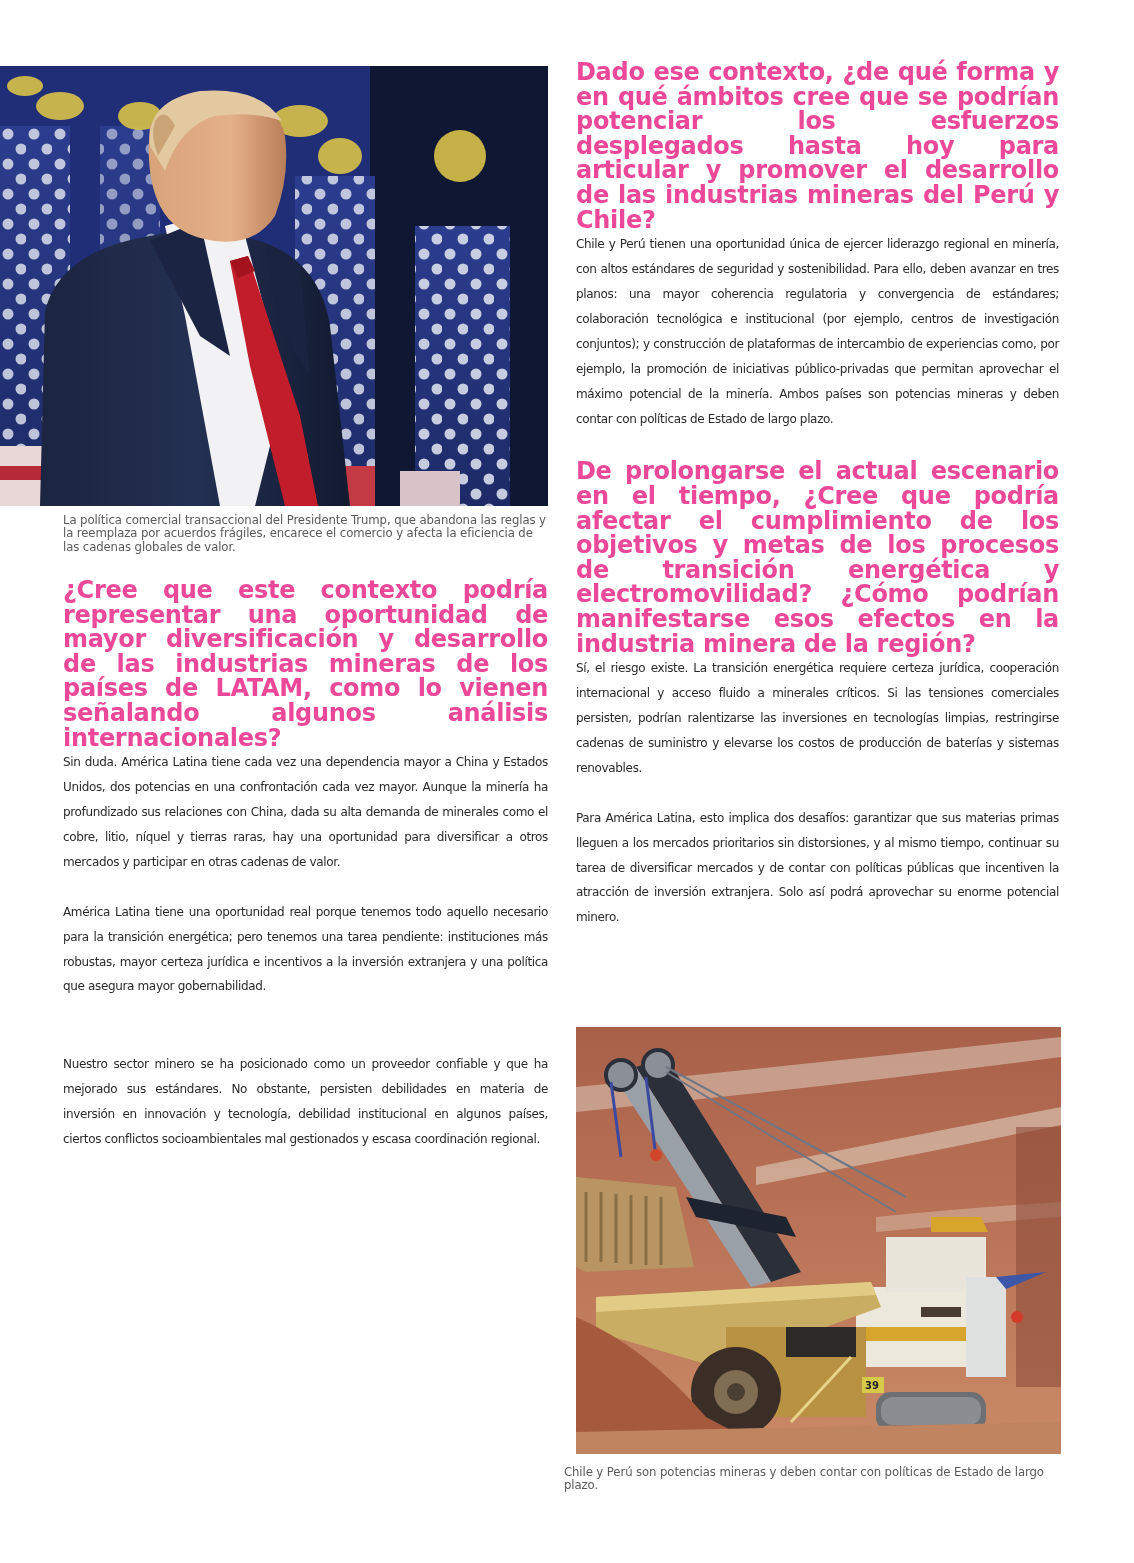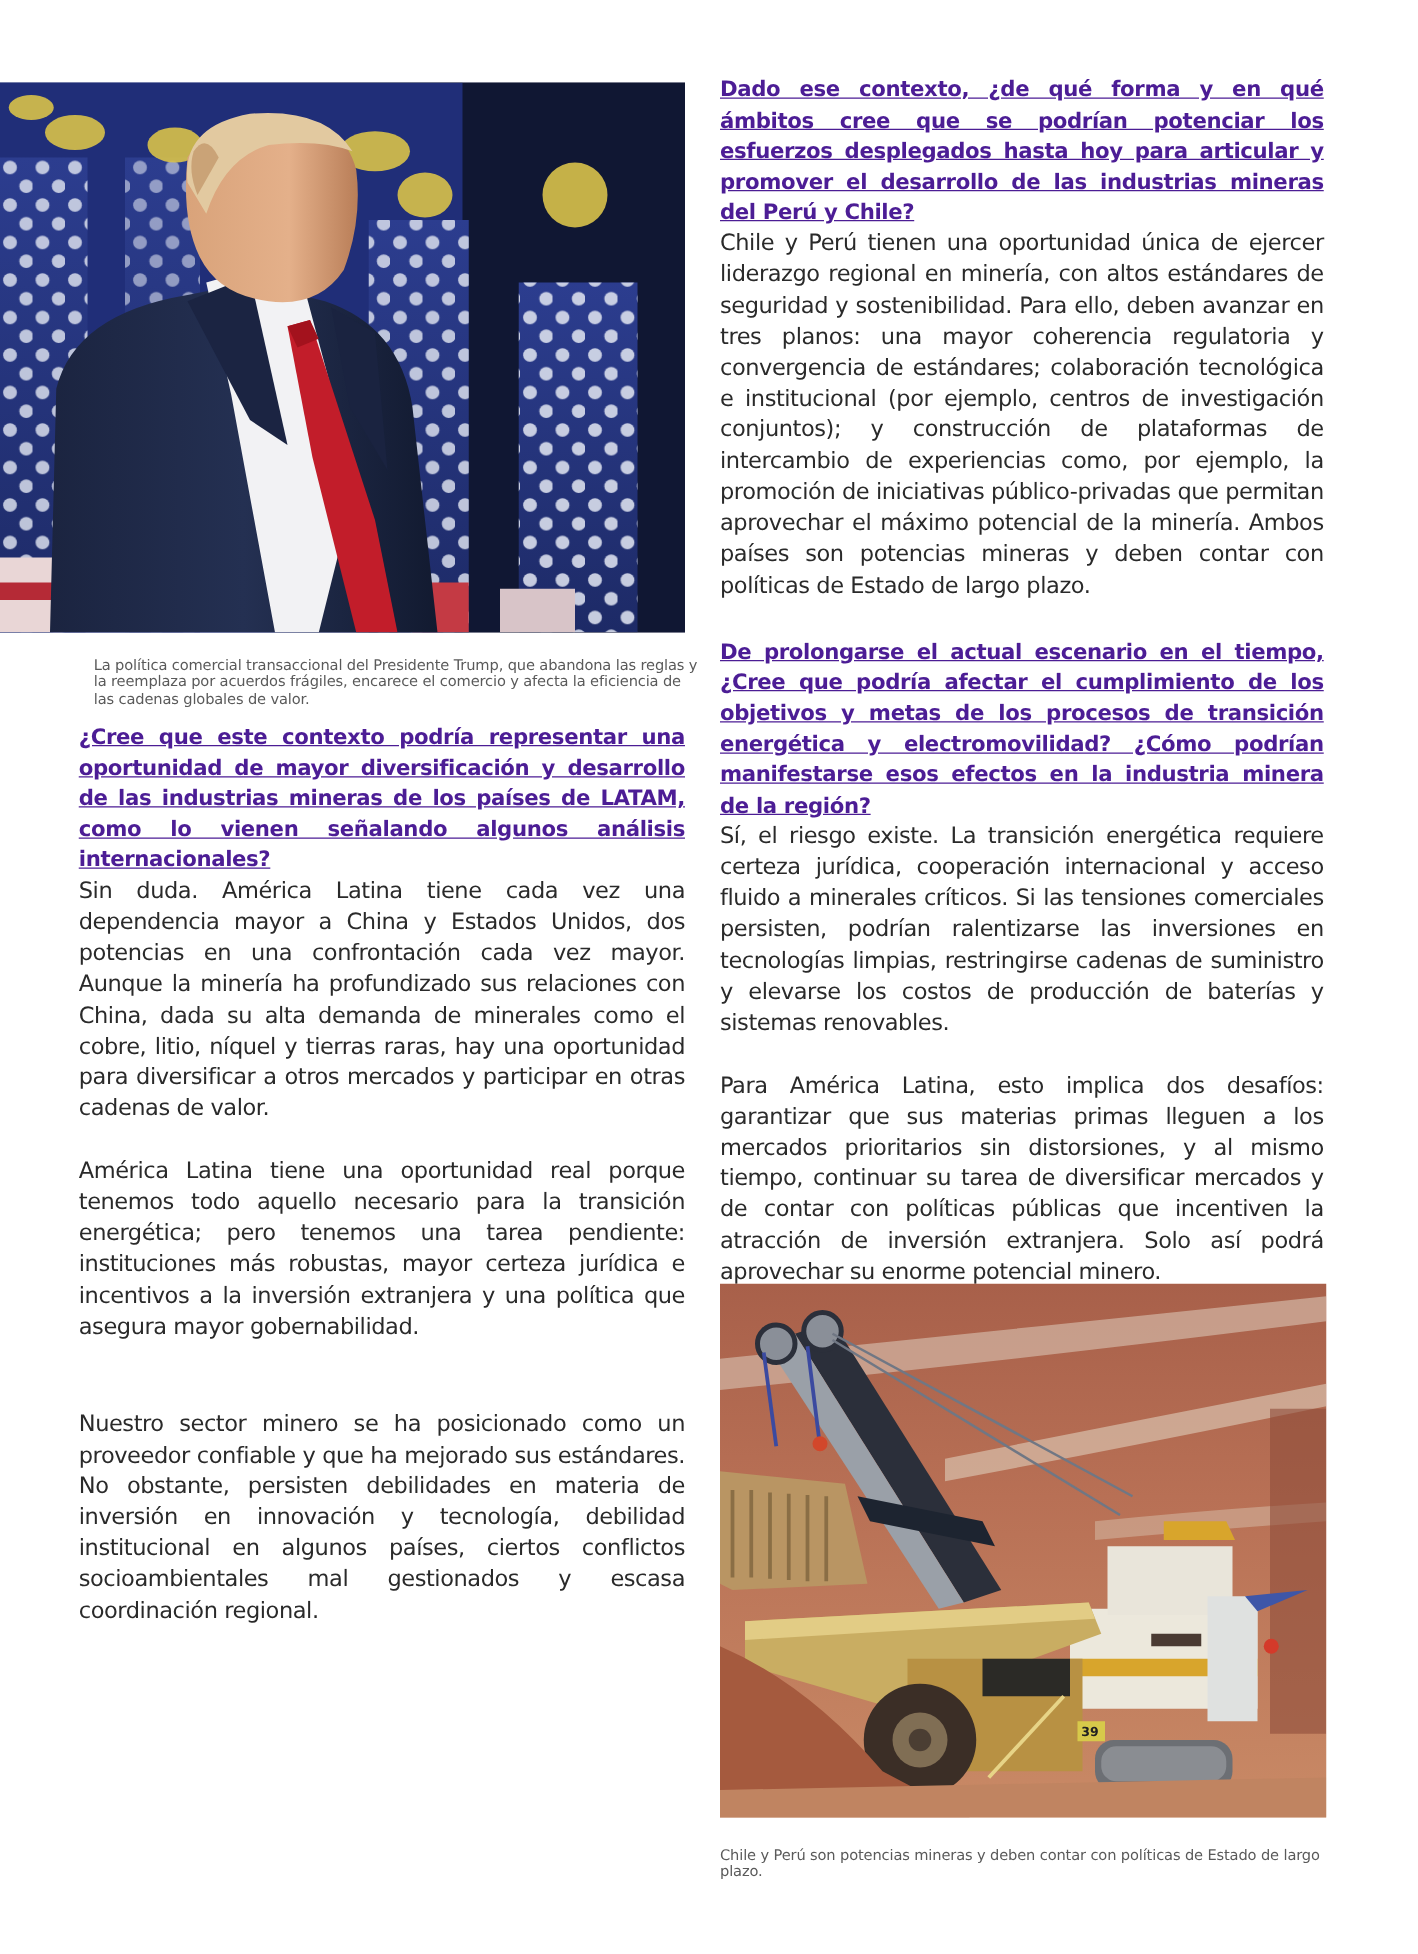--- a/index.html
+++ b/index.html
@@ -5,30 +5,30 @@
     html, body { margin: 0; padding: 0; background: #ffffff; }
     body {
       width: 1134px; height: 1563px; position: relative; overflow: hidden;
       font-family: "DejaVu Sans", sans-serif; color: #2b2b2b;
     }
     .col { position: absolute; }
     .left-col { left: 63px; width: 485px; }
     .right-col { left: 576px; width: 483px; }
 
     .q {
-      color: #4c1d95; font-weight: bold; font-size: 17px; line-height: 24.6px;
-      margin: 0; text-align: justify; letter-spacing: -0.3px; text-decoration: underline;
+      color: #ec4899; font-weight: bold; font-size: 24px; line-height: 24.6px;
+      margin: 0; text-align: justify; letter-spacing: -0.3px;
     }
     .a {
-      font-size: 18px; line-height: 24.9px; margin: 0; text-align: justify;
+      font-size: 12px; line-height: 24.9px; margin: 0; text-align: justify;
       letter-spacing: -0.35px; color: #2a2a2a;
     }
     .gap { height: 25px; }
     .caption {
-      font-size: 11.7px; line-height: 13.4px; color: #5a5a5a; margin: 12px;
+      font-size: 11.7px; line-height: 13.4px; color: #5a5a5a; margin: 0;
       letter-spacing: -0.1px;
     }
 
     
     #photo-trump {
       position: absolute; left: 0; top: 66px; width: 548px; height: 440px; overflow: hidden;
       background: linear-gradient(90deg, #1c2f7e 0%, #2a3a8e 30%, #17224f 55%, #0e1630 75%, #121a3a 100%);
     }
     #photo-mining {
       position: absolute; left: 576px; top: 1027px; width: 485px; height: 427px; overflow: hidden;

